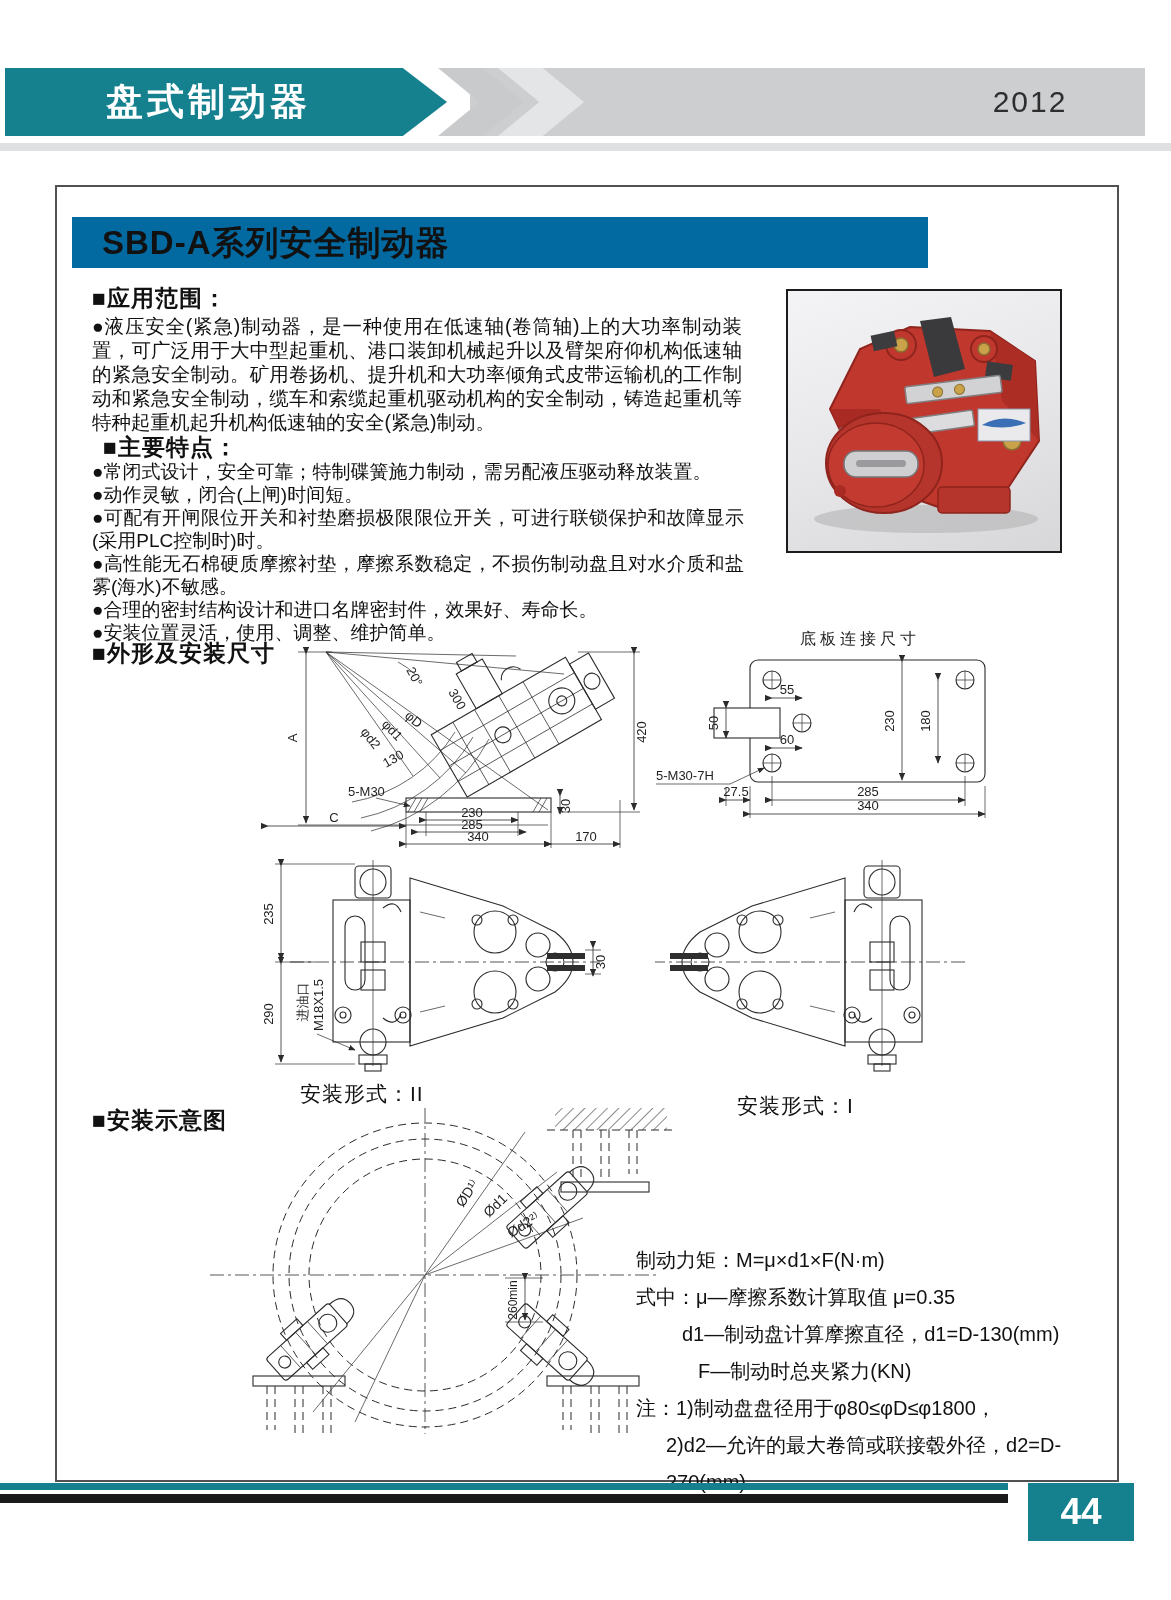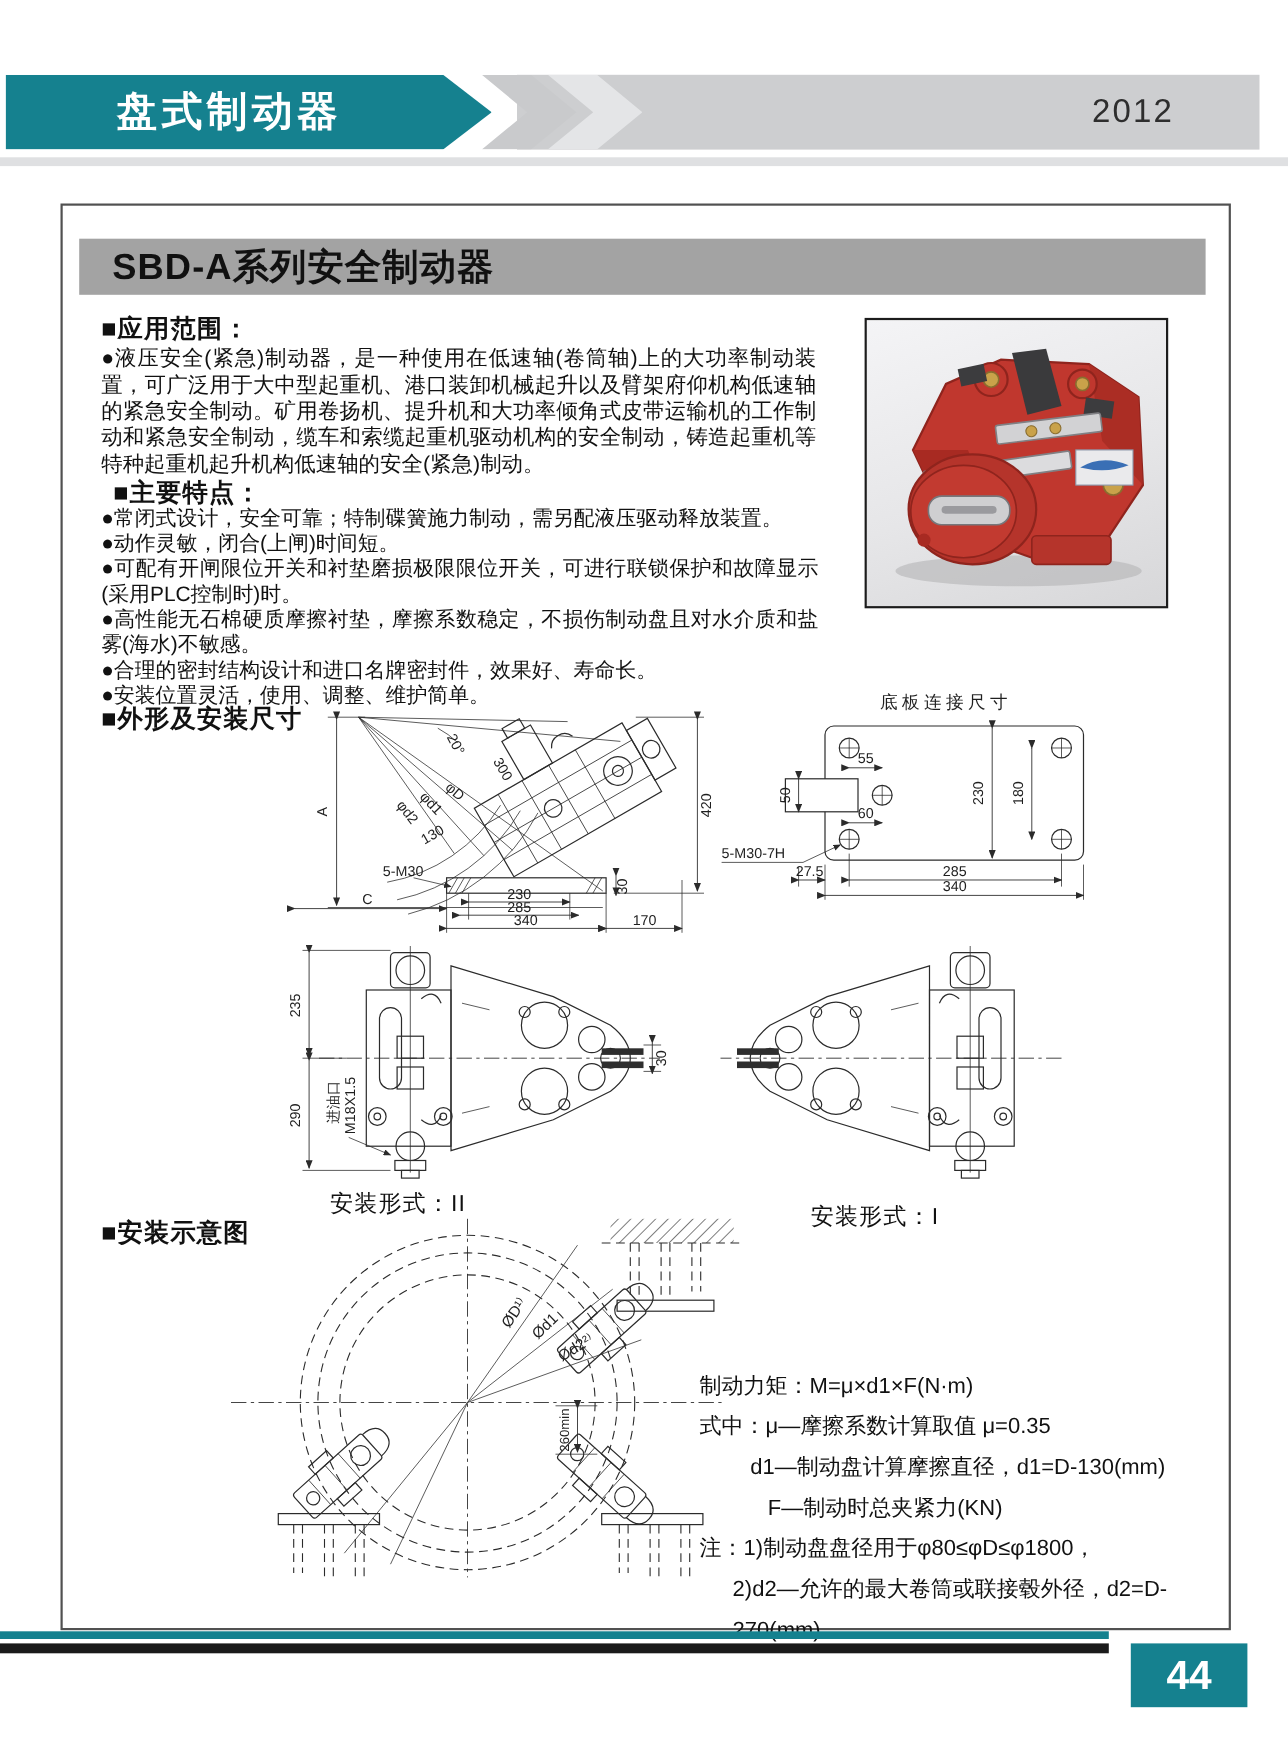--- a/index.html
+++ b/index.html
@@ -15,21 +15,21 @@
   .hdr-teal span{display:block;padding-left:101px;line-height:68px;font-size:37px;font-weight:bold;
     color:#fff;letter-spacing:4px;}
   .chev{position:absolute;top:68px;width:86px;height:68px;
     clip-path:polygon(0 0,52% 0,100% 50%,52% 100%,0 100%,48% 50%);}
   .chev1{left:438px;background:#c9cacc;}
   .chev2{left:498px;background:#e4e5e7;}
   .hdr-strip{position:absolute;left:0;top:143px;width:1171px;height:8px;background:#dfe0e2;}
 
   
   .box{position:absolute;left:55px;top:185px;width:1060px;height:1293px;border:2px solid #515151;background:#fff;}
-  .title-bar{position:absolute;left:72px;top:217px;width:1024px;height:51px;background:#a3a3a3;}
+  .title-bar{position:absolute;left:72px;top:217px;width:856px;height:51px;background:#0369a1;}
   .title-bar span{display:block;padding-left:30px;line-height:51px;font-size:33px;font-weight:bold;
     color:#111;letter-spacing:1px;}
 
   .sec-head{position:absolute;font-size:23px;font-weight:bold;color:#111;letter-spacing:1px;}
   .body-text{position:absolute;font-size:19.5px;line-height:24px;color:#111;text-align:justify;}
   ul.feat{list-style:none;margin:0;padding:0;}
   ul.feat li{font-size:19px;line-height:23px;text-align:justify;}
 
   
   .photo{position:absolute;left:786px;top:289px;width:272px;height:260px;border:2px solid #1c1c1c;
@@ -50,21 +50,21 @@
   .formula{position:absolute;left:636px;top:1242px;width:470px;font-size:20px;color:#111;}
   .formula .fline{line-height:37px;}
   .f3{padding-left:46px;}
   .f4{padding-left:62px;}
   .f6{padding-left:30px;}
 
   
   .foot-teal{position:absolute;left:0;top:1483px;width:1008px;height:7px;background:#15818f;}
   .foot-black{position:absolute;left:0;top:1494px;width:1008px;height:9px;background:#1b1b1b;}
   .foot-page{position:absolute;left:1028px;top:1483px;width:106px;height:58px;background:#15818f;
-    color:#fff;font-size:37px;font-weight:bold;text-align:center;line-height:58px;margin-top:11px;}
+    color:#fff;font-size:37px;font-weight:bold;text-align:center;line-height:58px;}
 </style>
 </head>
 <body>
 
 <div id="page">
 
   <div class="hdr-graybar"></div>
   <div class="hdr-year">2012</div>
   <div class="chev chev1"></div>
   <div class="chev chev2"></div>

